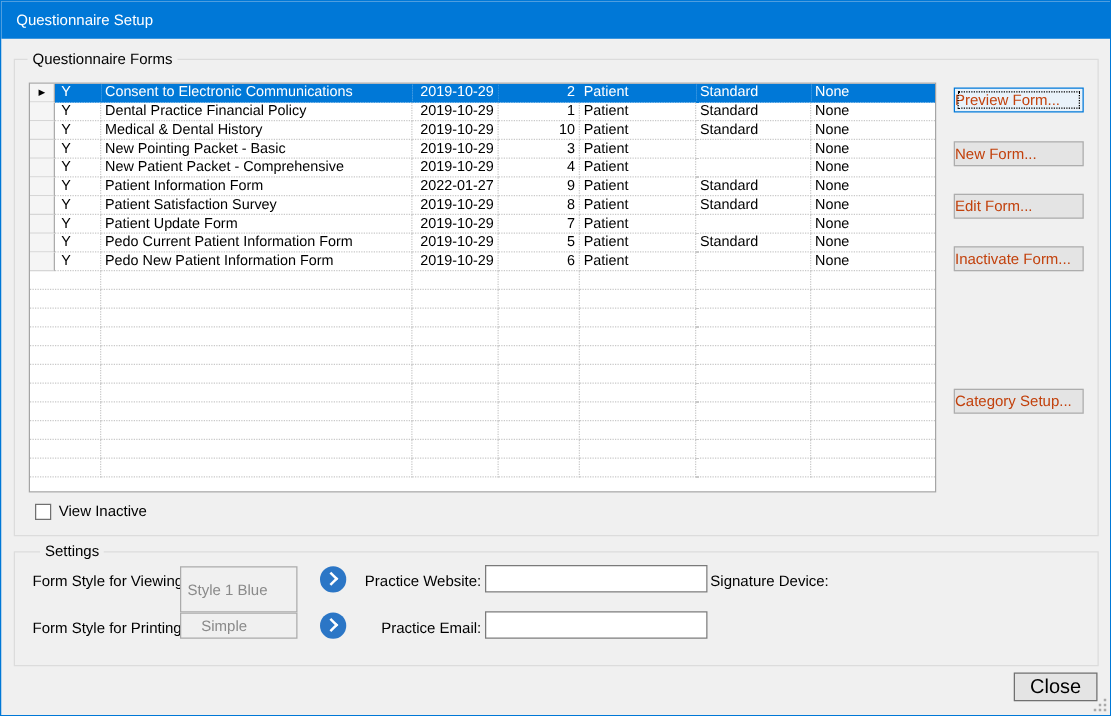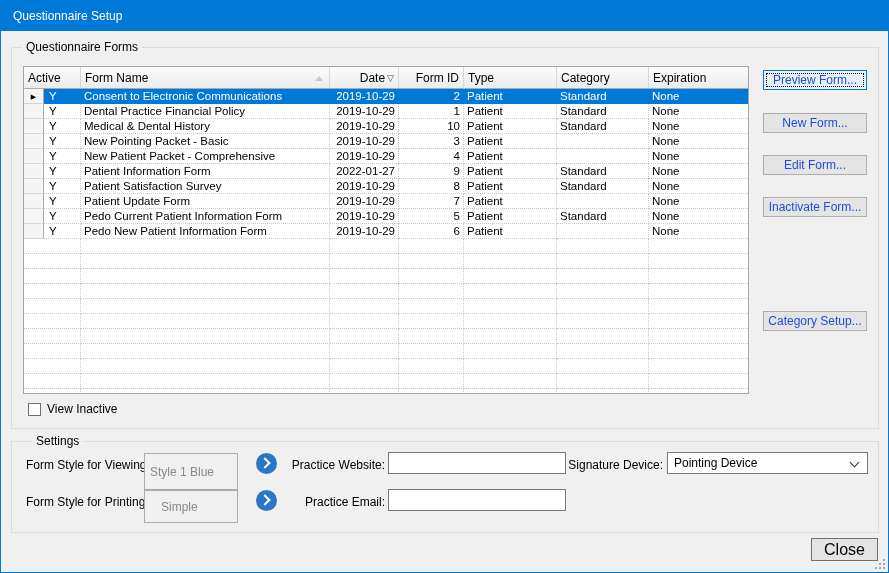--- a/index.html
+++ b/index.html
@@ -41,21 +41,21 @@
   .c-date{width:69px; text-align:right;} .c-id{width:65px; text-align:right;}
   .c-type{width:93px;} .c-cat{width:92px;} .c-exp{flex:1; border-right:none;}
   .c-sel57{width:57px; border-right:1px dotted #C9C9C9; border-bottom:1px dotted #C9C9C9;}
   .grow.sel .cell:not(.c-sel) { background:#0078D7; color:#fff;
         border-right-color:#0078D7; border-bottom-color:#0078D7; }
   .selarrow { font-size:7px; line-height:14px; color:#000; }
 
   
   .btn { position:absolute; left:762px; width:104px; height:20px;
          background:#E4E4E4; border:1px solid #ADADAD; font-size:12px;
-         text-align:center; line-height:18px; color:#1d4ed8; }
+         line-height:18px; color:#c2410c; }
   .btn.focused { border:1px solid #0078D7; outline:1px dotted #000; outline-offset:-4px;
                  background:#E9F2FA; }
   .close-btn { position:absolute; left:810px; top:537px; width:67px; height:23px;
                background:#E4E4E4; border:1px solid #707070; font-size:16px;
                text-align:center; line-height:21px; }
 
   
   .cbrow { position:absolute; left:27px; top:401px; display:flex; align-items:center; }
   .cbox { width:13px; height:13px; background:#fff; border:1px solid #707070; }
   .cblabel { margin-left:6px; font-size:12px; }
@@ -88,34 +88,20 @@
 
   <div class="titlebar">
     <span>Questionnaire Setup</span>
   </div>
 
   <div class="groupbox" style="left:10px; top:46px; width:868px; height:382px;">
     <span class="gb-label" style="left:10px;">Questionnaire Forms</span>
   </div>
 
   <div class="grid">
-    <div class="ghead">
-      <div class="hcell h-active">Active</div>
-      <div class="hcell h-name">
-        <span>Form Name</span>
-        <span class="sort-asc"></span>
-      </div>
-      <div class="hcell h-date">
-        <span>Date</span><span class="nabla">▽</span>
-      </div>
-      <div class="hcell h-id">Form ID</div>
-      <div class="hcell h-type">Type</div>
-      <div class="hcell h-cat">Category</div>
-      <div class="hcell h-exp">Expiration</div>
-    </div>
     <div>
         <div class="grow sel">
           <div class="cell c-sel"><span class="selarrow">▶</span></div>
           <div class="cell c-active">Y</div>
           <div class="cell c-name">Consent to Electronic Communications</div>
           <div class="cell c-date">2019-10-29</div>
           <div class="cell c-id">2</div>
           <div class="cell c-type">Patient</div>
           <div class="cell c-cat">Standard</div>
           <div class="cell c-exp">None</div>
@@ -330,27 +316,23 @@
   <span class="slabel" style="left:25px; top:457px; width:115px;">Form Style for Viewing:</span>
   <input class="tbox" style="left: 143px; top: 452px; width: 94px; height: 37px;" disabled="" value="Style 1 Blue">
   <div class="gobtn" style="left:255px; top:452px;">
     <span class="chev"></span>
   </div>
 
   <span class="slabel" style="left:290px; top:457px; width:94px;">Practice Website:</span>
   <input class="tbox-enabled" style="left: 387px; top: 451px; width: 178px; height: 22px;" value="">
 
   <span class="slabel" style="left:562px; top:457px; width:100px;">Signature Device:</span>
-  <div class="combo">
-    <span>Pointing Device</span>
-    <span class="chevdown"></span>
-  </div>
 
   <span class="slabel" style="left:25px; top:494px; width:115px;">Form Style for Printing:</span>
-  <input class="tbox" style="left: 143px; top: 489px; width: 94px; height: 33px; padding-left: 16px;" disabled="" value="Simple">
+  <input class="tbox" style="left: 143px; top: 489px; width: 94px; height: 21px; padding-left: 16px;" disabled="" value="Simple">
   <div class="gobtn" style="left:255px; top:489px;">
     <span class="chev"></span>
   </div>
 
   <span class="slabel" style="left:290px; top:494px; width:94px;">Practice Email:</span>
   <input class="tbox-enabled" style="left: 387px; top: 488px; width: 178px; height: 22px;" value="">
 
   <div class="close-btn">Close</div>
 
   <div class="grip">

